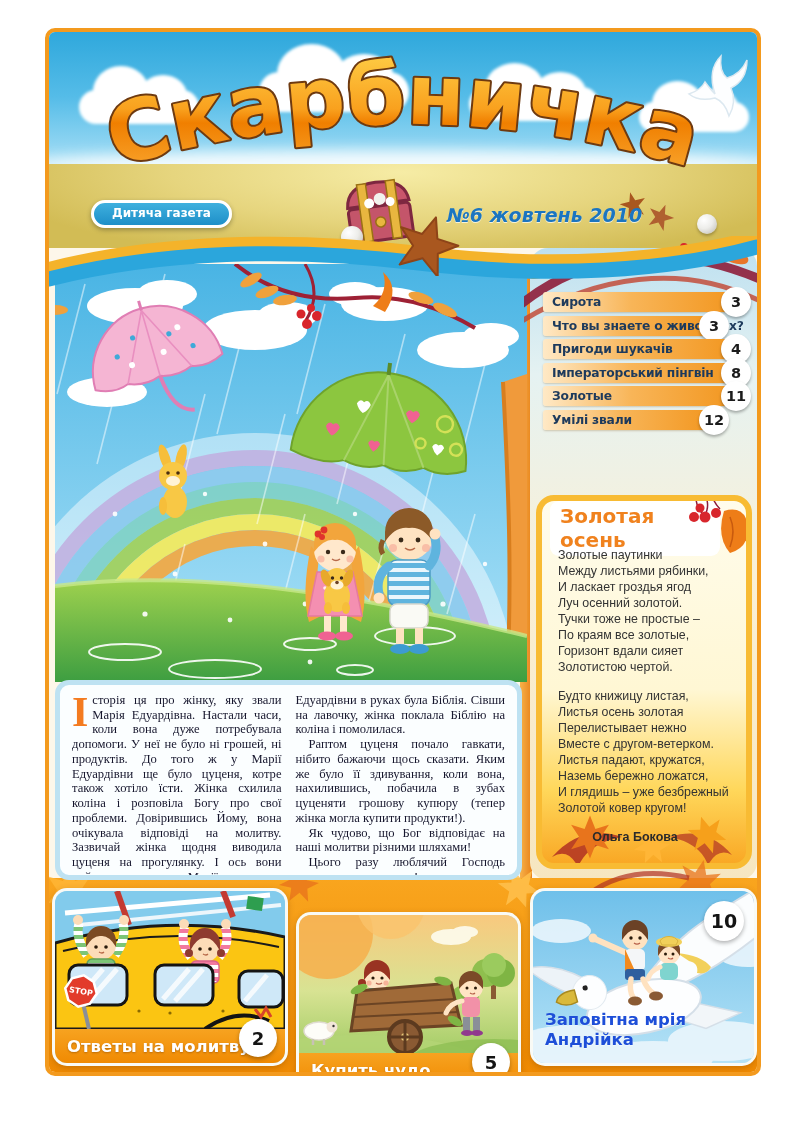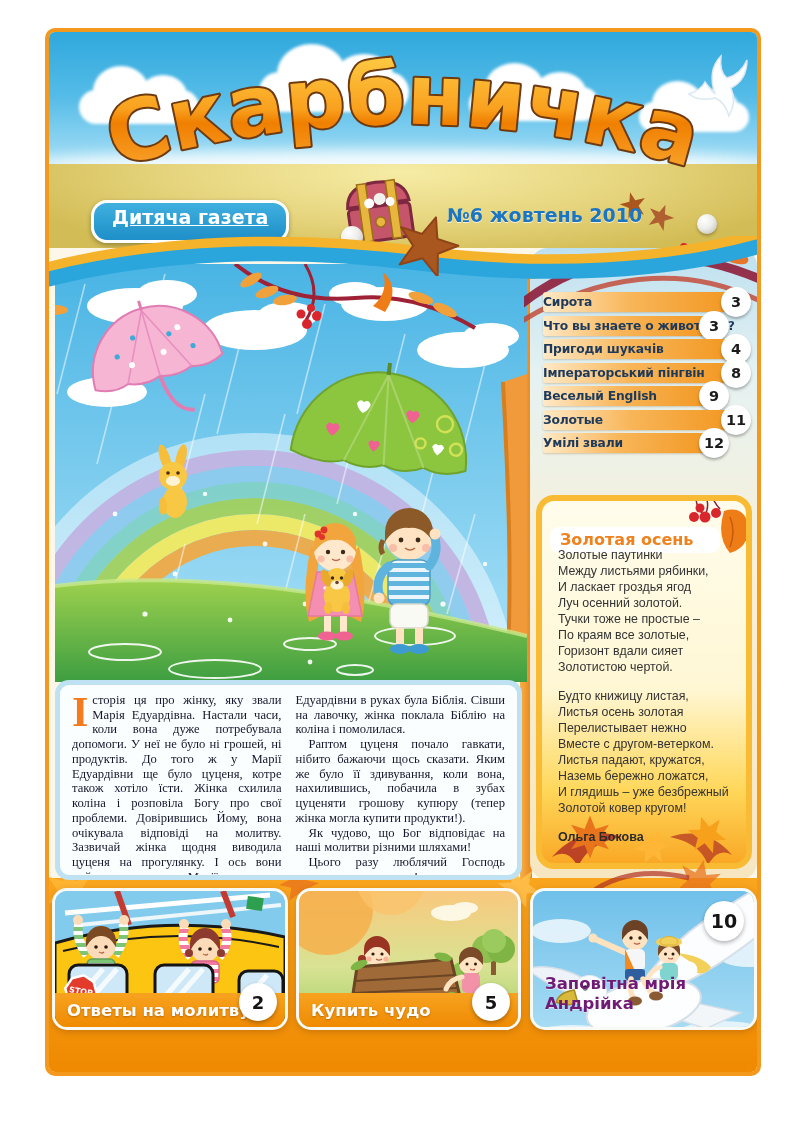--- a/index.html
+++ b/index.html
@@ -7,66 +7,66 @@
   .frame{position:absolute;left:45px;top:28px;width:708px;height:1040px;border:4px solid #F39A1E;border-radius:10px;background:#FDF7EA;overflow:hidden;}
   
   .hdr{position:absolute;left:0;top:0;width:708px;height:216px;background:linear-gradient(180deg,#2FA8DC 0%,#55BCE8 30%,#A9E0F6 62%,#D9F0FA 74%);}
   .sand{position:absolute;left:0;top:132px;width:708px;height:84px;background:radial-gradient(ellipse 420px 90px at 50% 10%,#F6ECA5 0%,#E6D57E 55%,#D2BC55 100%);}
   .shore{position:absolute;left:-30px;top:118px;width:768px;height:30px;background:#fff;border-radius:50%;filter:blur(7px);opacity:.85;}
   .cloud{position:absolute;background:#fff;border-radius:60px;filter:blur(1.5px);}
   .cloud:before,.cloud:after{content:"";position:absolute;background:#fff;border-radius:50%;}
   .cloud:before{width:46%;height:150%;left:12%;top:-70%;}
   .cloud:after{width:40%;height:120%;right:10%;top:-45%;}
   .mast-title{position:absolute;left:18px;top:12px;}
-  .badge{position:absolute;left:42px;top:168px;background:linear-gradient(180deg,#3FB0DE,#1E8FC8);border:3px solid #fff;border-radius:16px;color:#fff;font-weight:bold;font-size:19px;padding:3px 18px 12px;box-shadow:0 2px 5px rgba(0,0,0,.3);text-decoration:underline;}
-  .issue{position:absolute;left:398px;top:172px;color:#1B75C0;font-weight:bold;font-size:19px;text-shadow:0 1px 0 rgba(255,255,255,.7);}
+  .badge{position:absolute;left:42px;top:168px;background:linear-gradient(180deg,#3FB0DE,#1E8FC8);border:3px solid #fff;border-radius:16px;color:#fff;font-weight:bold;font-size:12px;padding:3px 18px 5px;box-shadow:0 2px 5px rgba(0,0,0,.3);}
+  .issue{position:absolute;left:398px;top:172px;color:#1B75C0;font-weight:bold;font-size:19px;text-shadow:0 1px 0 rgba(255,255,255,.7);font-style:italic;}
   .pearl{position:absolute;border-radius:50%;background:radial-gradient(circle at 35% 30%,#fff 0%,#EDEDEA 45%,#B9B7AE 100%);box-shadow:0 2px 3px rgba(0,0,0,.25);}
   
   .divider{position:absolute;left:0;top:204px;z-index:6;}
   
   .illus{position:absolute;left:6px;top:232px;z-index:2;}
   .headline{position:absolute;left:112px;top:462px;z-index:5;color:#fff;font-weight:bold;font-size:26px;line-height:1.2;white-space:pre-line;-webkit-text-stroke:1.1px #2F6F93;text-shadow:0 2px 3px rgba(33,84,112,.55);}
   .trunkstrip{position:absolute;left:471px;top:232px;width:12px;height:614px;background:linear-gradient(90deg,#F7B24A,#E8821A);z-index:1;}
   
   .article{position:absolute;left:6px;top:648px;width:467px;height:200px;background:#FBFEFF;border:5px solid #BEE2F2;border-radius:14px;box-sizing:border-box;z-index:6;padding:8px 12px;overflow:hidden;}
   .acols{display:flex;gap:14px;height:100%;}
   .acol{flex:1;font-family:"Liberation Serif",serif;font-size:12.6px;line-height:1.17;color:#17172E;text-align:justify;}
   .acol p{margin:0;}
   .acol p + p{text-indent:13px;}
   .dropcap{float:left;font-family:"Liberation Serif",serif;font-weight:bold;font-size:42px;line-height:.82;color:#F47B20;margin:2px 4px 0 0;}
   
   .sidebar{position:absolute;left:481px;top:216px;width:227px;height:632px;border-radius:18px;background:linear-gradient(180deg,#BDE0F0 0%,#E5F2F2 20%,#FAF0D6 52%,#F6E6C0 100%);z-index:3;}
   .sb-decor{position:absolute;left:-6px;top:-8px;}
   .toc{position:absolute;left:13px;top:44px;width:206px;}
   .toc-row{position:relative;height:20px;margin-bottom:3.5px;}
-  .toc-bar{position:absolute;left:0;right:10px;top:0;bottom:0;background:linear-gradient(90deg,#FFE9C6 0%,#F8B558 45%,#F2951D 100%);border-radius:3px;display:flex;align-items:center;box-shadow:0 1px 2px rgba(120,70,0,.25);}
+  .toc-bar{position:absolute;left:0;right:10px;top:0;bottom:0;background:linear-gradient(90deg,#FFE9C6 0%,#F8B558 45%,#F2951D 100%);border-radius:3px;display:flex;align-items:center;padding-left:9px;box-shadow:0 1px 2px rgba(120,70,0,.25);}
   .toc-row.alt .toc-bar{right:32px;}
   .toc-label{font-size:12.3px;font-weight:bold;color:#1D3A5C;letter-spacing:-.2px;white-space:nowrap;}
   .toc-badge{position:absolute;right:-2px;top:-5px;width:30px;height:30px;border-radius:50%;background:#fff;box-shadow:0 2px 3px rgba(0,0,0,.3);display:flex;align-items:center;justify-content:center;font-weight:bold;font-size:14.5px;color:#1B1B1B;}
   .toc-row.alt .toc-badge{right:20px;}
   
   .poem{position:absolute;left:487px;top:463px;width:216px;height:374px;box-sizing:border-box;border:6px solid #F8BB33;border-radius:18px;background:linear-gradient(180deg,#FFFCEC 0%,#FFF7D4 52%,#FFD75A 80%,#F9A825 100%);z-index:4;overflow:hidden;}
-  .poem-title{position:absolute;left:8px;top:26px;right:26px;background:#fff;border-radius:9px;padding:3px 10px 4px;font-weight:bold;font-size:16px;color:#F0821E;}
+  .poem-title{position:absolute;left:8px;top:0;right:26px;background:#fff;border-radius:9px;padding:3px 10px 4px;font-weight:bold;font-size:20px;color:#F0821E;}
   .poem-body{position:absolute;left:16px;top:46px;right:8px;font-family:"Liberation Sans",sans-serif;font-size:12.4px;line-height:1.29;color:#333;z-index:2;}
   .stanza{white-space:pre-line;margin-bottom:13px;}
-  .poem-author{font-weight:bold;font-size:12.5px;color:#2B2B2B;text-align:left;margin-right:26px;}
+  .poem-author{font-weight:bold;font-size:12.5px;color:#2B2B2B;text-align:center;margin-right:26px;}
   .poem-leaves{position:absolute;left:0;bottom:-4px;z-index:1;}
   .poem-berries{position:absolute;right:-8px;top:-10px;z-index:3;}
   
   .band{position:absolute;left:0;top:846px;width:708px;height:194px;background:linear-gradient(180deg,#F9A51E,#EF8A02);z-index:5;}
   .band-leaves{position:absolute;left:0;top:-24px;}
-  .panel{position:absolute;top:10px;height:142px;border:3px solid rgba(255,252,245,.9);border-radius:15px;overflow:hidden;box-sizing:border-box;box-shadow:0 2px 6px rgba(120,60,0,.3);background:#BDE3F5;}
+  .panel{position:absolute;top:10px;height:178px;border:3px solid rgba(255,252,245,.9);border-radius:15px;overflow:hidden;box-sizing:border-box;box-shadow:0 2px 6px rgba(120,60,0,.3);background:#BDE3F5;}
   .p1{left:3px;width:236px;}
-  .p2{left:247px;width:225px;}
+  .p2{left:247px;width:225px;margin-top:24px;}
   .p3{left:481px;width:227px;}
   .plabel{position:absolute;left:0;right:0;bottom:0;height:34px;background:linear-gradient(180deg,#F7A320,#F08A02);display:flex;align-items:center;z-index:3;}
   .plabel span{color:#fff;font-weight:bold;font-size:16.5px;padding-left:12px;text-shadow:0 1px 2px rgba(100,50,0,.4);}
   .pbadge{position:absolute;right:8px;bottom:6px;width:38px;height:38px;border-radius:50%;background:#fff;box-shadow:0 2px 4px rgba(0,0,0,.3);display:flex;align-items:center;justify-content:center;font-weight:bold;font-size:18px;color:#141414;z-index:4;}
   .p3 .pbadge{top:10px;bottom:auto;right:10px;width:40px;height:40px;font-size:19px;}
-  .p3-label{position:absolute;left:12px;bottom:12px;font-weight:bold;font-size:16.5px;line-height:1.25;color:#701a75;white-space:pre-line;z-index:3;text-shadow:0 1px 0 rgba(255,255,255,.45);}
+  .p3-label{position:absolute;left:12px;bottom:12px;font-weight:bold;font-size:16.5px;line-height:1.25;color:#1d4ed8;white-space:pre-line;z-index:3;text-shadow:0 1px 0 rgba(255,255,255,.45);}
 </style>
 </head>
 <body>
 
 <div class="frame">
 
   <div class="hdr">
     <div class="shore"></div>
     <div class="sand"></div>
     <div class="cloud" style="left:30px;top:58px;width:120px;height:34px;"></div>
@@ -392,26 +392,20 @@
           <div class="toc-bar">
             <span class="toc-label">Пригоди шукачів</span>
           </div>
           <div class="toc-badge">4</div>
         </div>
       <div class="toc-row">
           <div class="toc-bar">
             <span class="toc-label">Імператорський пінгвін</span>
           </div>
           <div class="toc-badge">8</div>
-        </div>
-      <div class="toc-row alt">
-          <div class="toc-bar">
-            <span class="toc-label">Веселый English</span>
-          </div>
-          <div class="toc-badge">9</div>
         </div>
       <div class="toc-row">
           <div class="toc-bar">
             <span class="toc-label">Золотые</span>
           </div>
           <div class="toc-badge">11</div>
         </div>
       <div class="toc-row alt">
           <div class="toc-bar">
             <span class="toc-label">Умілі звали</span>

